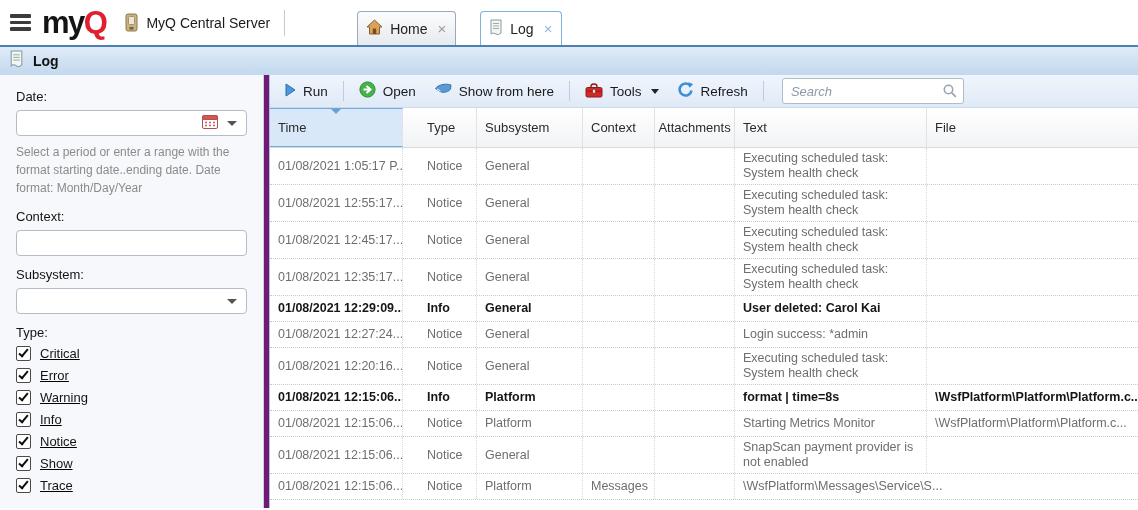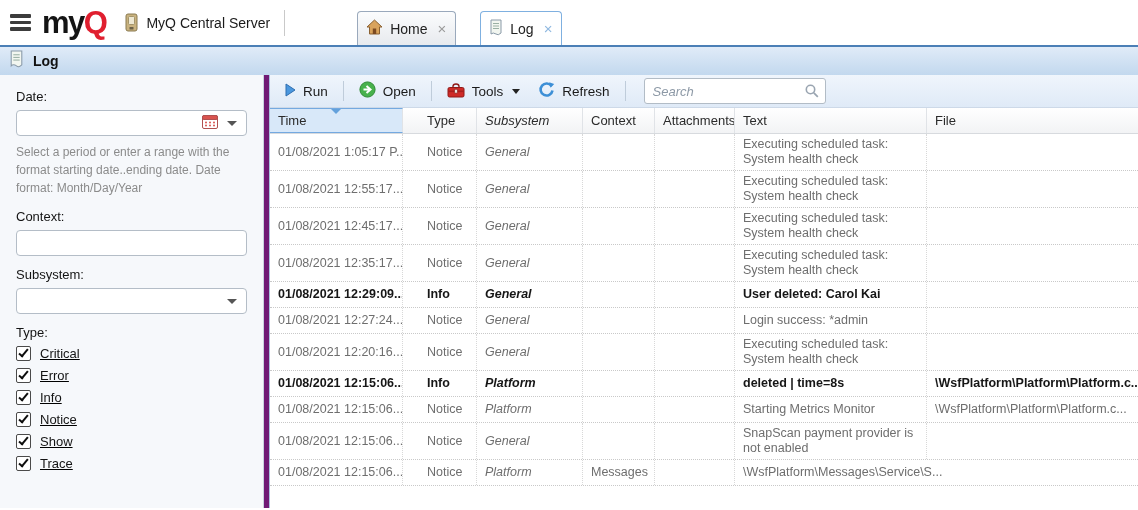--- a/index.html
+++ b/index.html
@@ -60,36 +60,36 @@
   .tsep { width:1px; height:20px; background:#bfccda; margin:0 4px; }
   .tcaret { width:0; height:0; border-left:4.5px solid transparent; border-right:4.5px solid transparent; border-top:5px solid #222; margin-left:2px; }
   .searchwrap { position:relative; margin-left:10px; }
   .searchwrap input { width:182px; height:26px; border:1px solid #b2bcc6; border-radius:3px;
                       padding:0 26px 0 8px; font:13px "Liberation Sans", sans-serif; color:#333; background:#fff; outline:none; }
   .searchwrap input::placeholder { font-style:italic; color:#8d99a6; }
   .mag { position:absolute; right:7px; top:6px; }
 
   
   .grid { flex:1; overflow:hidden; display:flex; flex-direction:column; background:#fff; }
-  .thead { display:flex; flex:none; height:26px; background:linear-gradient(#ffffff,#f2f3f5); border-bottom:1px solid #d7dade; }
+  .thead { display:flex; flex:none; height:40px; background:linear-gradient(#ffffff,#f2f3f5); border-bottom:1px solid #d7dade; }
   .th { display:flex; align-items:center; padding:0 8px; font-size:13px; color:#2b2b2b;
         border-right:1px solid #e0e3e7; position:relative; cursor:pointer; white-space:nowrap; overflow:hidden; }
   .th.sorted { background:#d8e8f9; border-top:1px solid #74a9e0; border-bottom:1px solid #74a9e0; }
   .sort-arrow { position:absolute; top:0; left:50%; margin-left:-5px; width:0; height:0;
                 border-left:5px solid transparent; border-right:5px solid transparent; border-top:5px solid #64a1dc; }
   .tbody { flex:1; overflow:hidden; }
   .tr { display:flex; min-height:26px; border-bottom:1px dotted #c9c9c9; color:#6e6e6e; font-size:12.5px; }
   .tr.bold { color:#161616; font-weight:bold; }
   .td { display:flex; align-items:center; padding:3px 8px; border-right:1px dotted #d8d8d8; line-height:15px;
         white-space:nowrap; overflow:hidden; }
   .c-time { width:133px; flex:none; }
   .c-type { width:74px; flex:none;padding-left:24px; }
-  .c-subsystem { width:106px; flex:none;font-style:italic; }
+  .c-subsystem { width:106px; flex:none; }
   .c-context { width:72px; flex:none; }
-  .c-attachments { width:80px; flex:none; }
+  .c-attachments { width:80px; flex:none;justify-content:center; }
   .c-text { width:192px; flex:none; }
   .td.c-text { white-space:normal; }
   .c-file { flex:1; border-right:none; }
 </style>
 </head>
 <body>
 
 <div class="screen">
 
   <header class="topbar">
@@ -198,20 +198,26 @@
       <div class="check-row">
         <span class="checkbox">
             <span class="tick"></span>
           </span>
         <span class="check-label">Error</span>
       </div>
       <div class="check-row">
         <span class="checkbox">
             <span class="tick"></span>
           </span>
+        <span class="check-label">Warning</span>
+      </div>
+      <div class="check-row">
+        <span class="checkbox">
+            <span class="tick"></span>
+          </span>
         <span class="check-label">Info</span>
       </div>
       <div class="check-row">
         <span class="checkbox">
             <span class="tick"></span>
           </span>
         <span class="check-label">Notice</span>
       </div>
       <div class="check-row">
         <span class="checkbox">
@@ -240,20 +246,29 @@
         </div>
         <div class="tsep"></div>
         <div class="tbtn">
           <span>
             <svg width="17" height="17" viewBox="0 0 17 17">
                 <circle cx="8.5" cy="8.5" r="7.6" fill="#47b14c" stroke="#2e8a34"></circle>
                 <path d="M4.5 8.5 H10 M7.5 5 L11.5 8.5 L7.5 12" stroke="#fff" stroke-width="2" fill="none"></path>
               </svg>
           </span>
           <span>Open</span>
+        </div>
+        <div class="tbtn">
+          <span>
+            <svg width="18" height="13" viewBox="0 0 18 13">
+                <path d="M17 2 C11 0 4 2 1.5 5.5 L6 8.5 C10 10.5 15 8.5 16.5 6 Z" fill="#5b9bd5" stroke="#3a72a8"></path>
+                <path d="M3 6 l3.5 2.2" stroke="#cfe3f5" stroke-width="1.2"></path>
+              </svg>
+          </span>
+          <span>Show from here</span>
         </div>
         <div class="tsep"></div>
         <div class="tbtn">
           <span>
             <svg width="18" height="16" viewBox="0 0 18 16">
                 <path d="M6 6 V4.2 C6 2.8 7.2 2 9 2 C10.8 2 12 2.8 12 4.2 V6" fill="none" stroke="#8f1a18" stroke-width="1.4"></path>
                 <rect x="1" y="5.5" width="16" height="9.5" rx="1.5" fill="#ce2a27" stroke="#8f1a18"></rect>
                 <rect x="1" y="8.5" width="16" height="1.6" fill="#a81f1d"></rect>
                 <rect x="7.4" y="7.2" width="3.2" height="4" rx="0.6" fill="#e9e5e0" stroke="#8f1a18" stroke-width="0.8"></rect>
               </svg>
@@ -370,21 +385,21 @@
               <div class="td c-attachments"></div>
               <div class="td c-text">Executing scheduled task: System health check</div>
               <div class="td c-file"></div>
             </div>
             <div class="tr bold">
               <div class="td c-time">01/08/2021 12:15:06...</div>
               <div class="td c-type">Info</div>
               <div class="td c-subsystem">Platform</div>
               <div class="td c-context"></div>
               <div class="td c-attachments"></div>
-              <div class="td c-text">deleted | time=8s</div>
+              <div class="td c-text">format | time=8s</div>
               <div class="td c-file">\WsfPlatform\Platform\Platform.c...</div>
             </div>
             <div class="tr">
               <div class="td c-time">01/08/2021 12:15:06...</div>
               <div class="td c-type">Notice</div>
               <div class="td c-subsystem">Platform</div>
               <div class="td c-context"></div>
               <div class="td c-attachments"></div>
               <div class="td c-text">Starting Metrics Monitor</div>
               <div class="td c-file">\WsfPlatform\Platform\Platform.c...</div>

